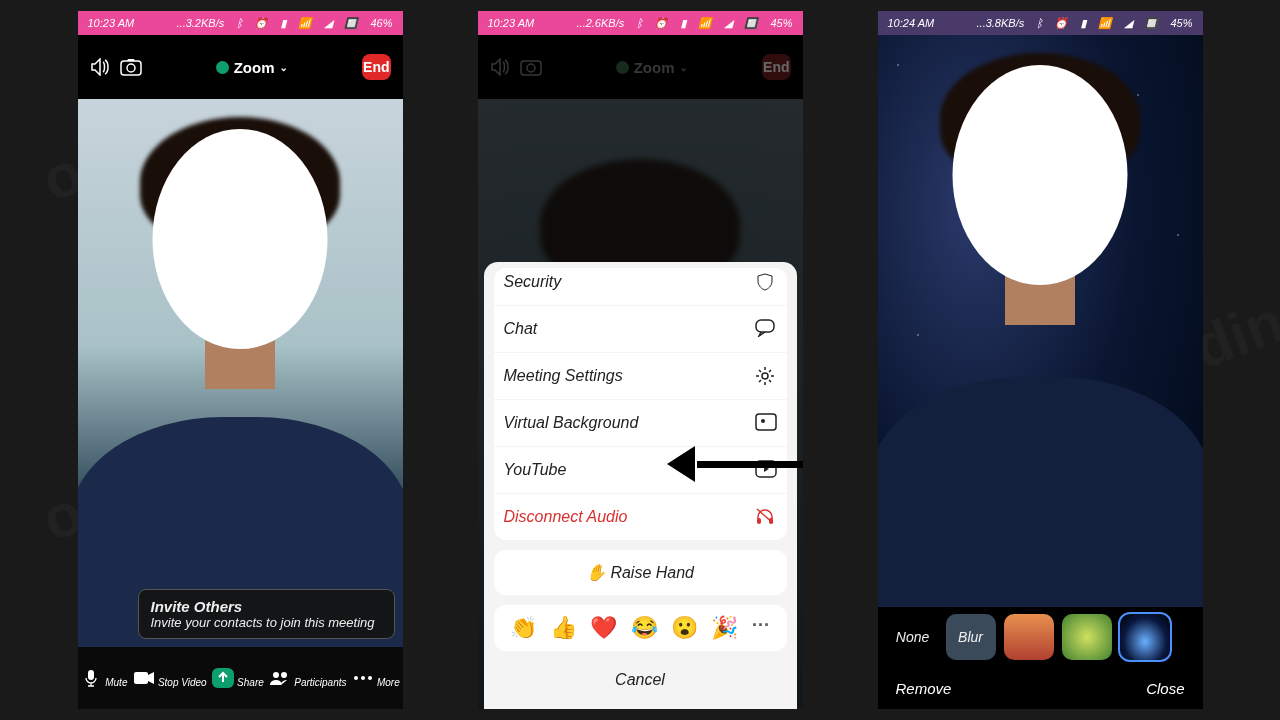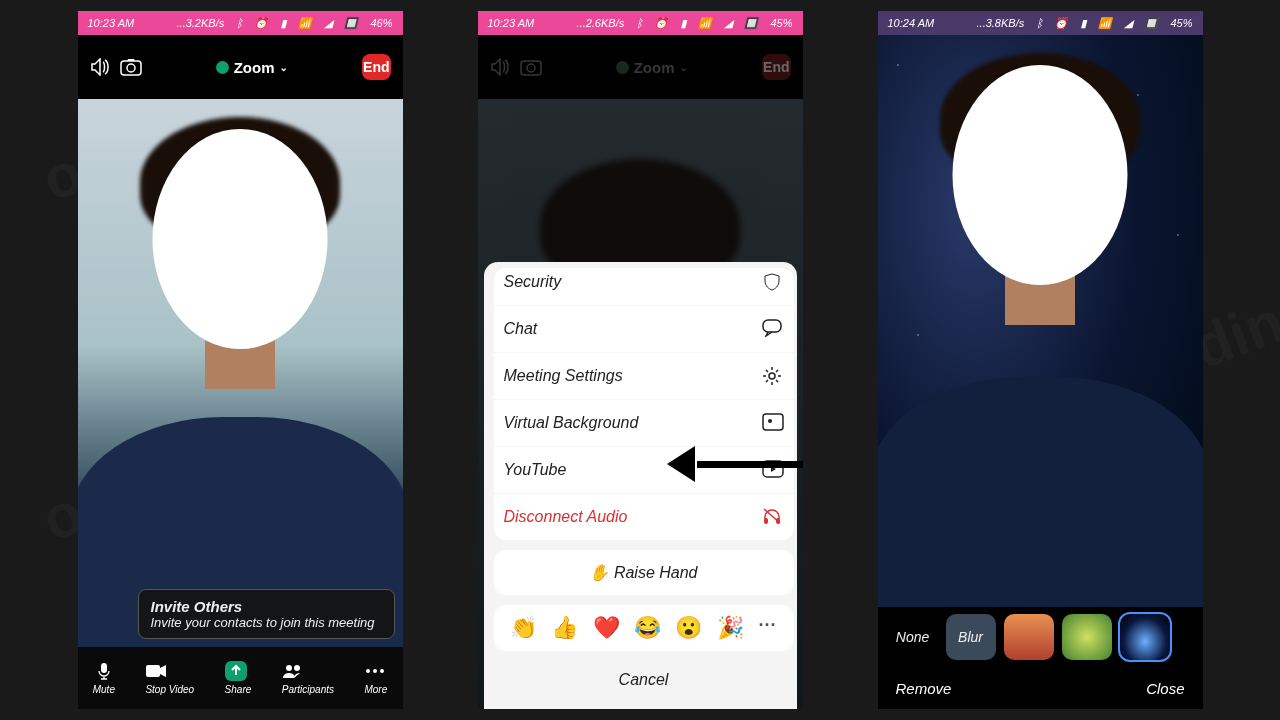--- a/index.html
+++ b/index.html
@@ -131,40 +131,40 @@
   .invite-sub { font-size: 13px; }
   .bottombar {
     height: 62px;
     background: #0a0a0a;
     display: flex;
     justify-content: space-around;
     align-items: center;
   }
   .bb-item {
     display: flex;
-    flex-direction: column;
-    align-items: flex-start;
+    flex-direction: row;
+    align-items: flex-end;
     gap: 3px;
     color: #fff;
     font-size: 10px;
     position: relative;
   }
   .bb-item.green .bb-ico { background: #0e9f6e; border-radius: 6px; }
   .bb-ico { width: 22px; height: 20px; display: flex; align-items: center; justify-content: center; }
   .bb-label { font-style: italic; }
   .dimmed { opacity: 0.4; }
   
   .sheet {
     position: absolute;
     left: 6px;
     right: 6px;
     bottom: 0;
     background: #f4f4f4;
     border-radius: 14px 14px 0 0;
-    padding: 6px 3px 8px 10px;
+    padding: 6px 10px 8px 10px;
     color: #222;
   }
   .sheet-row {
     display: flex;
     justify-content: space-between;
     align-items: center;
     padding: 13px 10px;
     font-size: 16px;
     font-style: italic;
     background: #fff;

